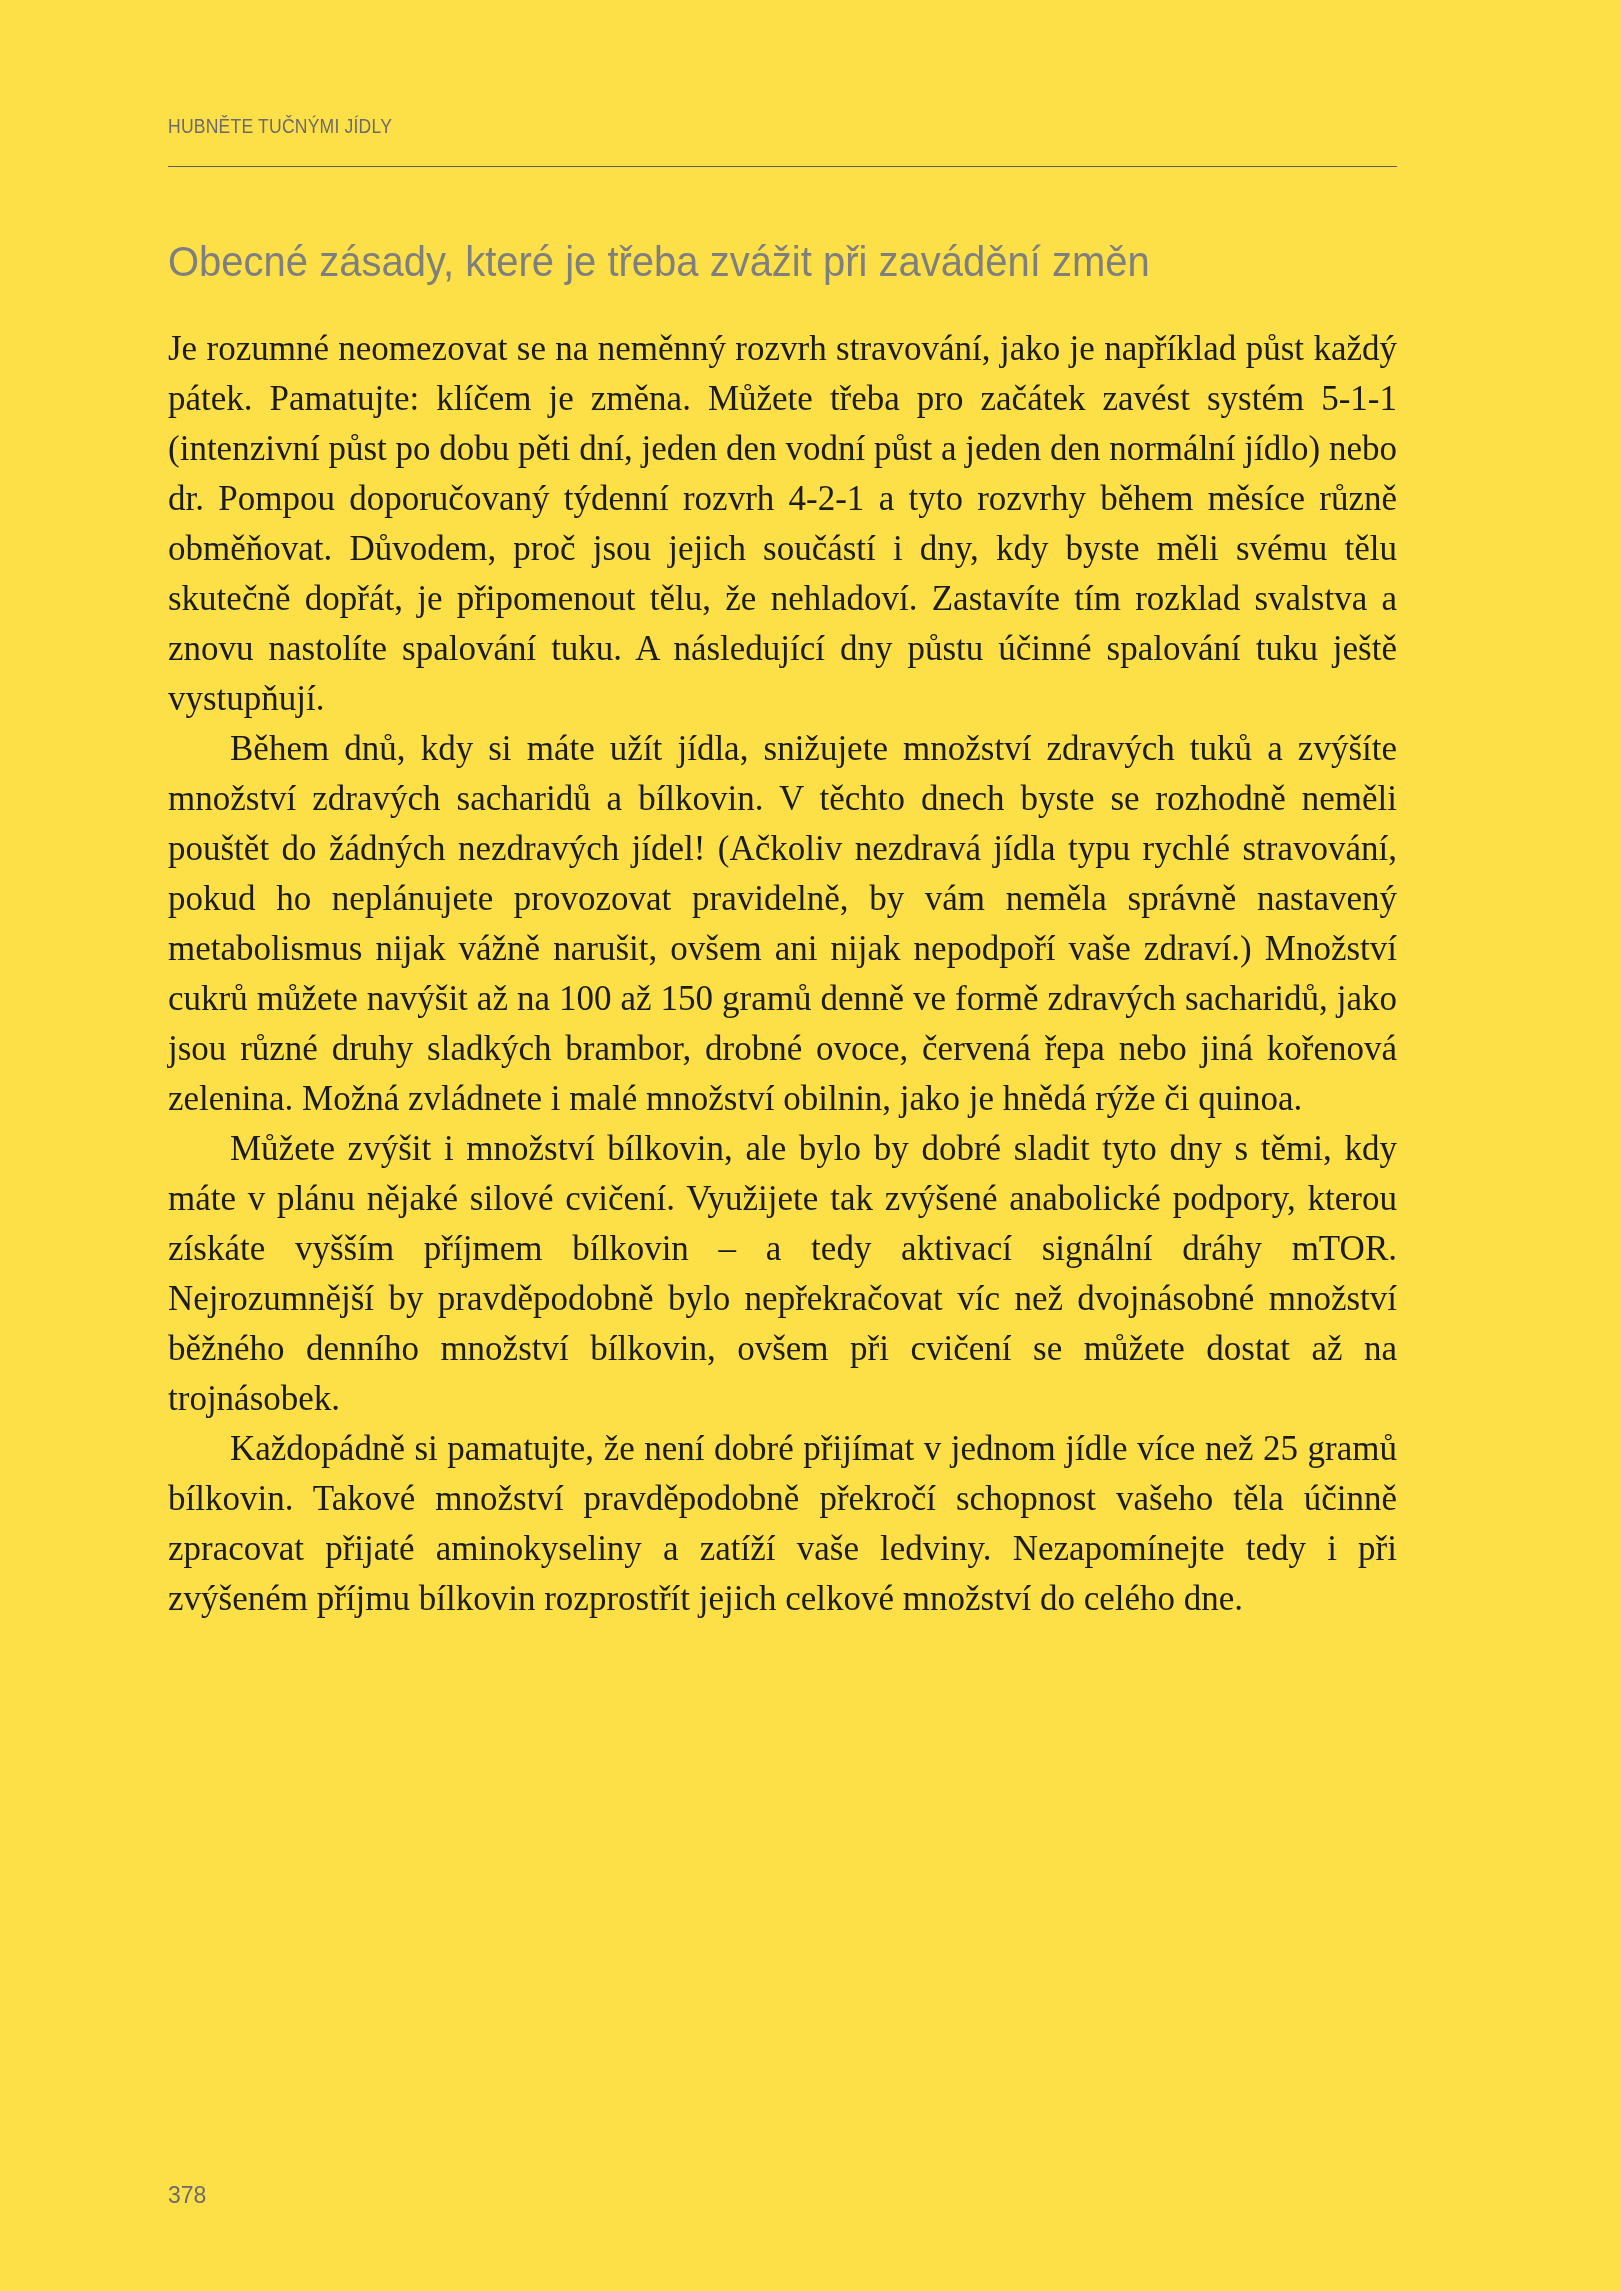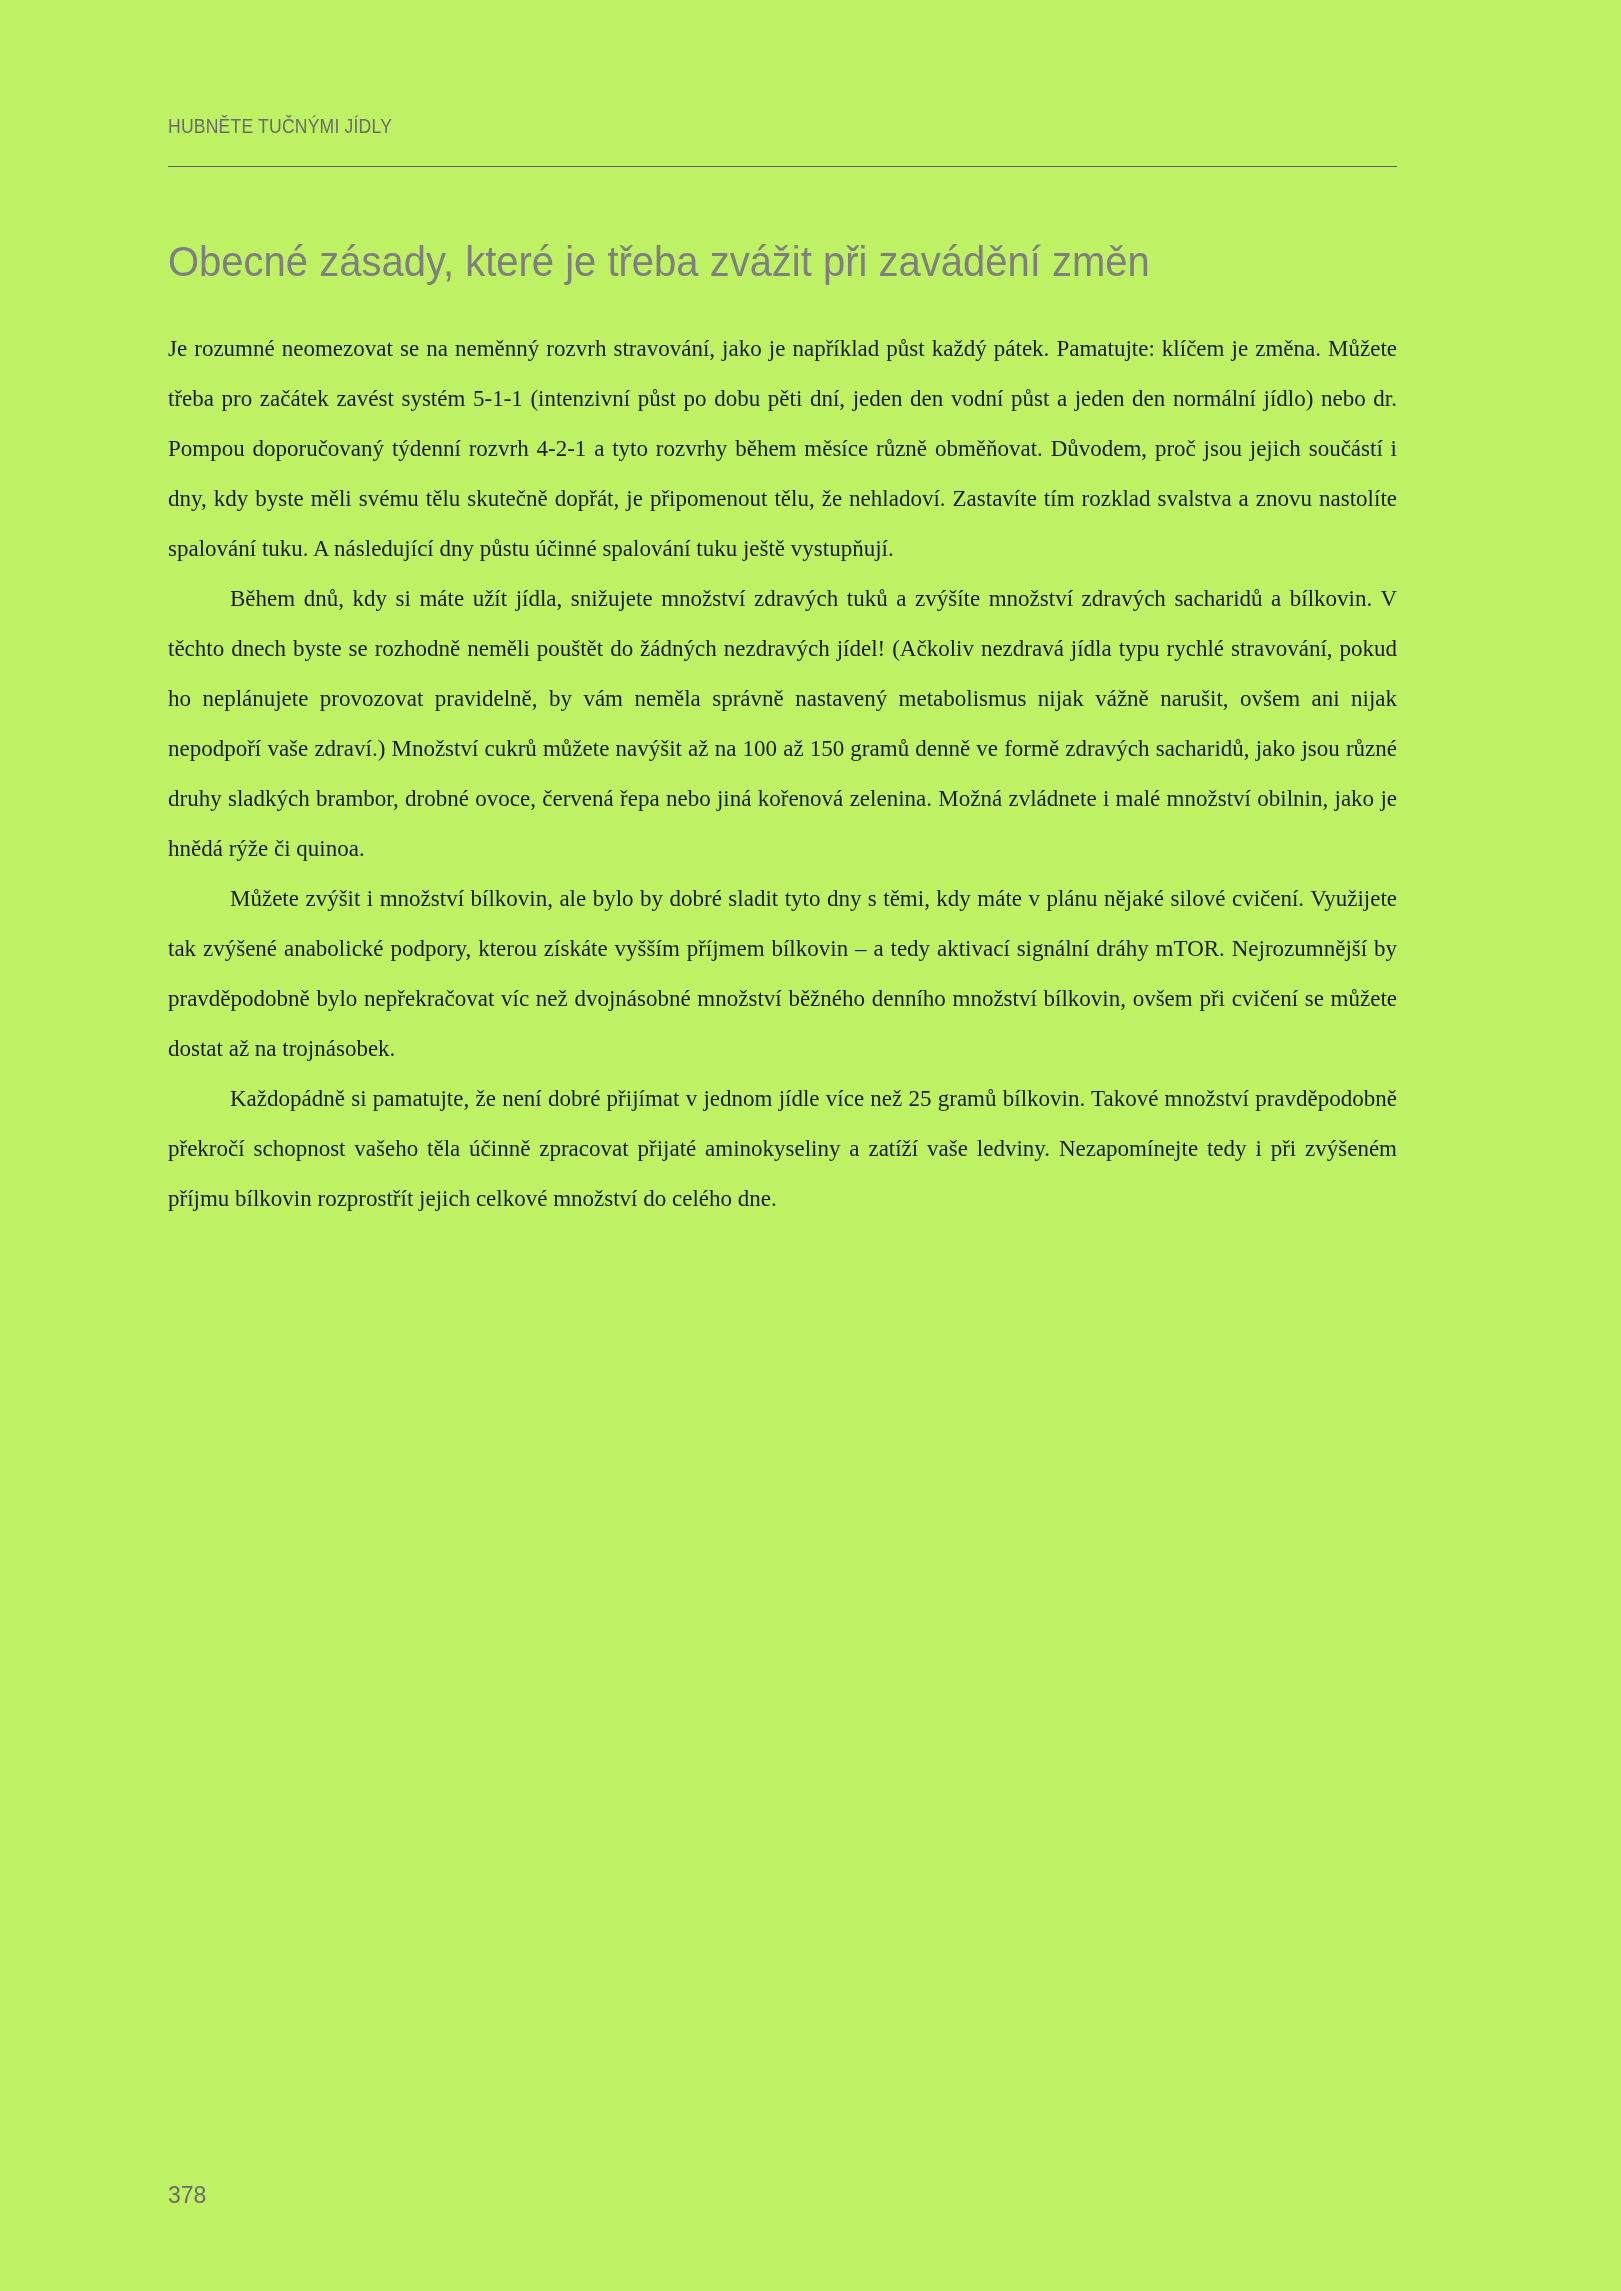--- a/index.html
+++ b/index.html
@@ -11,21 +11,21 @@
       width: 1621px;
       height: 2291px;
       position: relative;
       overflow: hidden;
     }
     .page {
       position: absolute;
       left: 0; top: 0;
       width: 1621px;
       height: 2291px;
-      background: #bef264;
+      background: #fde047;
     }
     .running-head {
       position: absolute;
       left: 168px;
       top: 115px;
       font-family: "Liberation Sans", "DejaVu Sans", sans-serif;
       font-size: 20px;
       letter-spacing: 0.2px;
       color: #6b6b6b;
       text-transform: uppercase;
@@ -53,21 +53,21 @@
       transform-origin: left center;
       margin: 0;
       font-weight: normal;
     }
     .body-text {
       position: absolute;
       left: 168px;
       top: 324px;
       width: 1229px;
       font-family: "Liberation Serif", "DejaVu Serif", serif;
-      font-size: 23px;
+      font-size: 35px;
       line-height: 50px;
       color: #1c1c1c;
       text-align: justify;
       hyphens: manual;
     }
     .body-text p {
       margin: 0;
       text-align: justify;
       text-align-last: left;
     }

